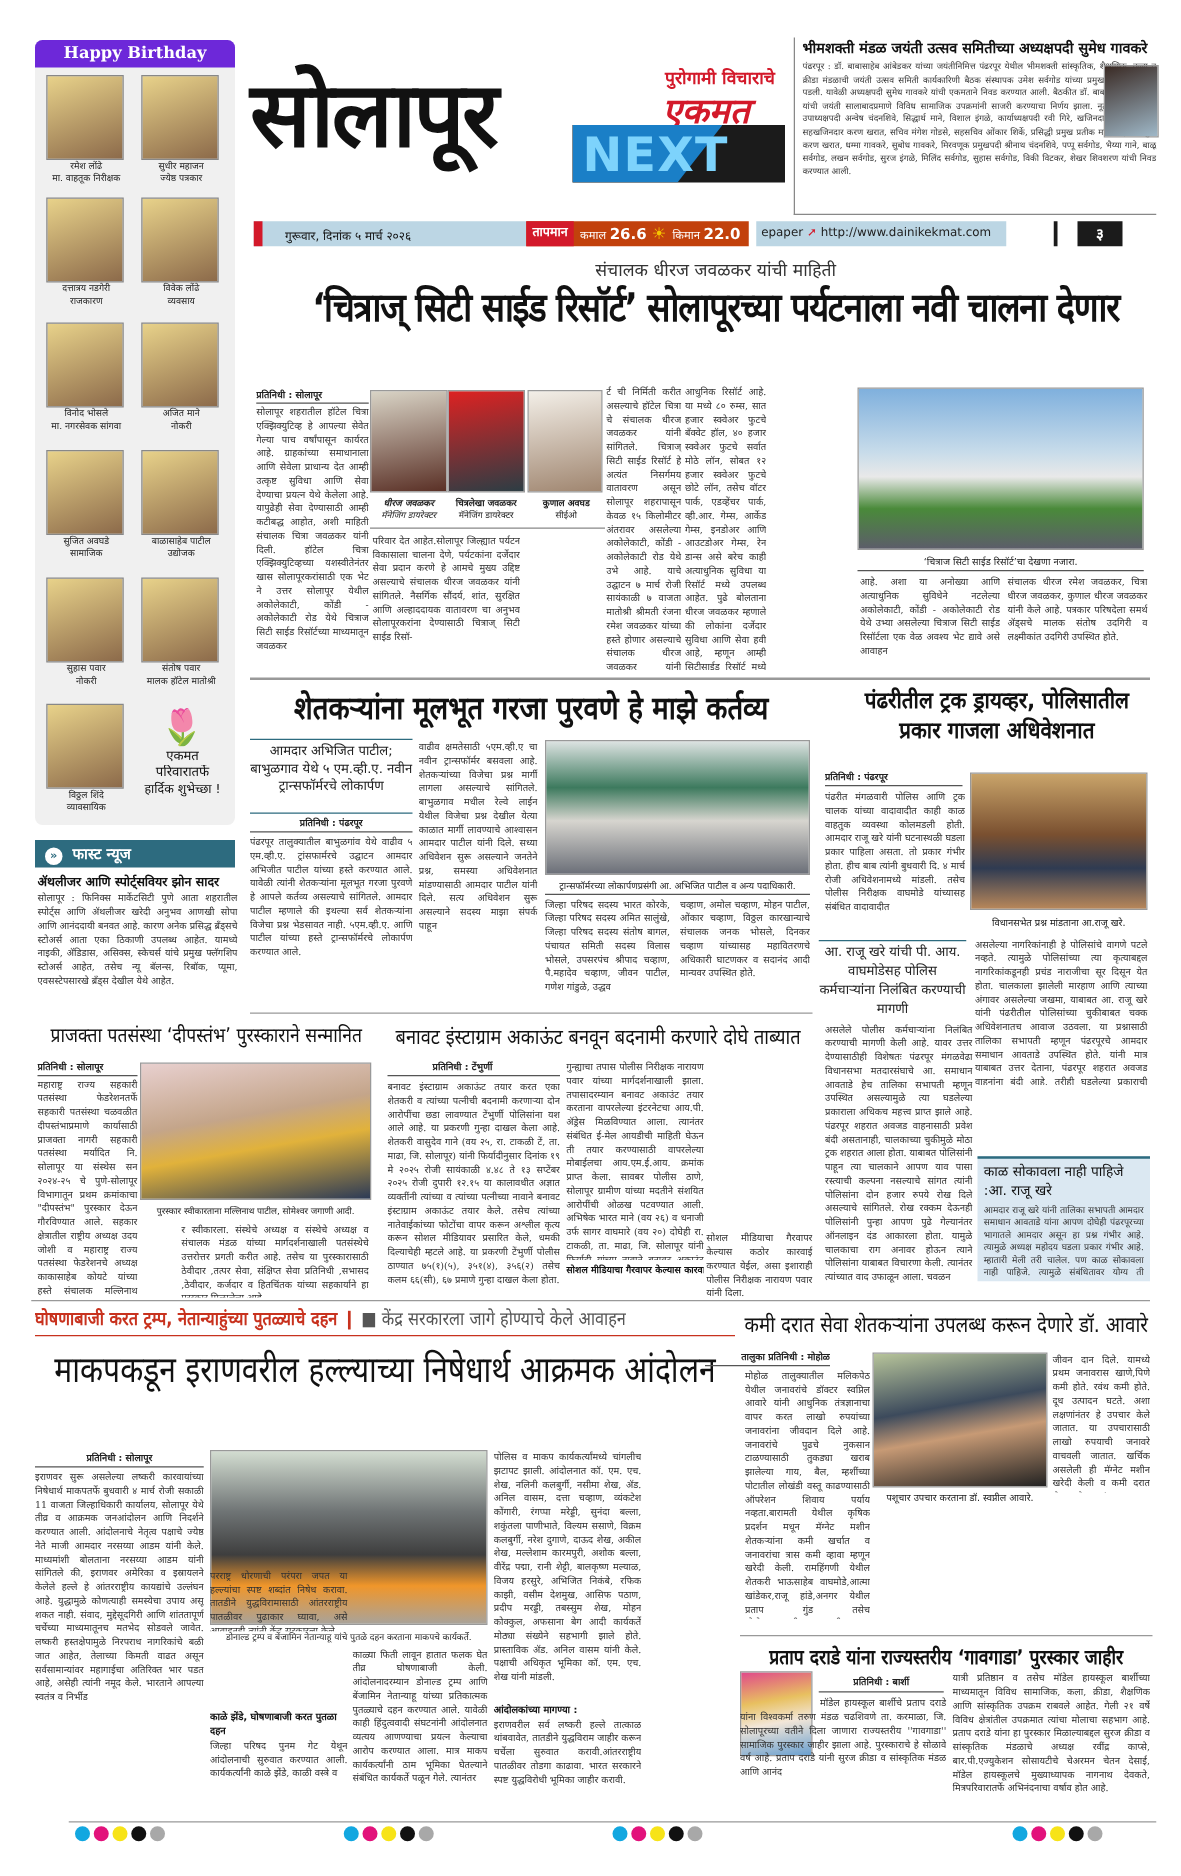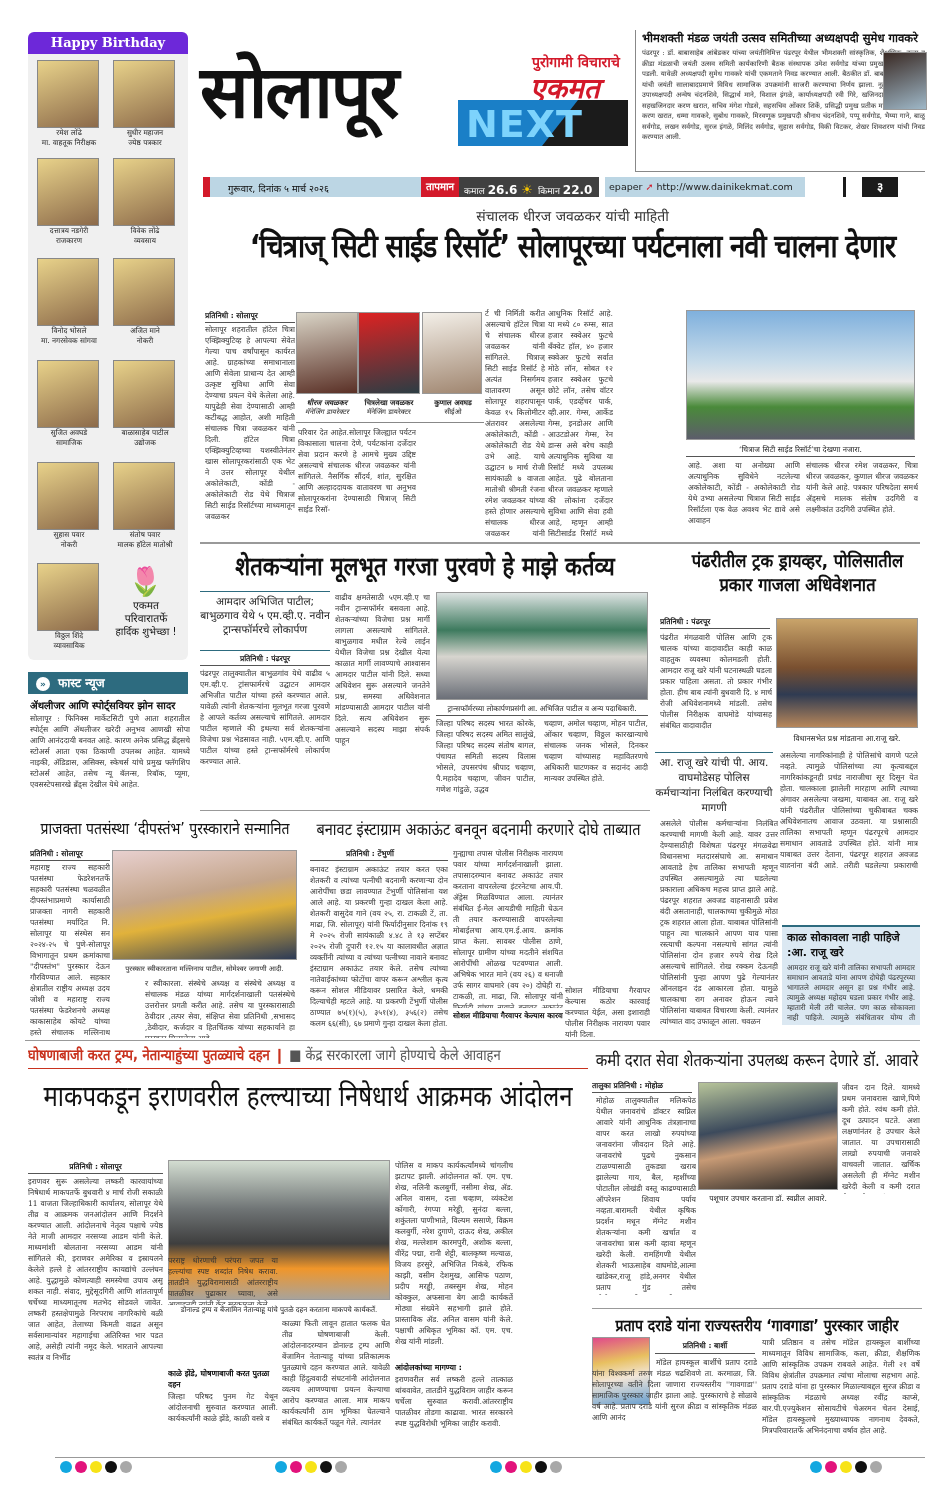--- a/index.html
+++ b/index.html
@@ -20,21 +20,21 @@
 
 #mast-title{left:200px;top:52px;font-family:"DejaVu Sans",sans-serif;font-weight:900;font-size:72px;letter-spacing:-2px;color:#111;line-height:80px}
 #lokmat-tag{left:532px;top:52px;color:#d3192a;font-family:"DejaVu Serif",serif;font-weight:bold;font-size:14px}
 #lokmat-logo{left:530px;top:68px;color:#d3192a;font-family:"DejaVu Serif",serif;font-weight:bold;font-style:italic;font-size:28px}
 #next-logo{left:458px;top:100px;width:170px;height:46px;background:#1b1b1b;overflow:hidden}
 #next-logo .blue{position:absolute;left:0;top:0;width:120px;height:46px;background:#1a7fc7;clip-path:polygon(0 0,100% 0,70% 100%,0 100%)}
 #next-logo span{position:absolute;left:8px;top:2px;font-family:"DejaVu Sans",sans-serif;font-weight:bold;font-size:38px;color:#7dd3fc;letter-spacing:1px}
 
 #datebar{left:203px;top:177px;width:218px;height:20px;background:#bcd6e4;border-left:7px solid #d3192a}
 #datebar span{font-family:"DejaVu Sans",sans-serif;font-size:9.5px;line-height:20px;padding-left:18px;color:#111}
-#tempbar{left:421px;top:177px;width:178px;height:20px;background:#404040;display:flex;align-items:flex-end}
+#tempbar{left:421px;top:177px;width:178px;height:20px;background:#c2410c;display:flex;align-items:center}
 #temp-label{background:#d3192a;color:#fff;font-family:"DejaVu Sans",sans-serif;font-weight:bold;font-size:10px;height:20px;line-height:20px;padding:0 5px}
 .tmp{color:#fff;font-family:"DejaVu Sans",sans-serif;font-size:9px;padding-left:5px;white-space:nowrap}
 .tmp b{font-size:12px}
 #sun-icon{color:#f5c400;font-size:13px;padding-left:4px}
 #epaper{left:605px;top:177px;width:200px;height:20px;background:#bcd6e4;font-family:"DejaVu Sans",sans-serif;font-size:9.5px;line-height:20px;padding-left:4px;white-space:nowrap}
 #epaper-icon{color:#d3192a}
 #pagebar{left:843px;top:177px;width:3px;height:20px;background:#1b1b1b}
 #pageno{left:862px;top:177px;width:36px;height:20px;background:#1b1b1b;color:#fff;font-family:"DejaVu Sans",sans-serif;font-weight:bold;font-size:12px;text-align:center;line-height:20px}
 
 #bhim{left:635px;top:30px;width:290px;height:142px;border-left:1px solid #888;border-bottom:1px solid #888;padding-left:6px}
@@ -195,21 +195,21 @@
 <div class="abs hd" style="left:655px;top:574px;width:285px;text-align:center;font-size:16.5px;line-height:21px;transform:scaleY(1.1)">प्रकार गाजला अधिवेशनात</div>
 <div class="abs byline" style="left:660px;top:616px;width:110px">प्रतिनिधी : पंढरपूर</div>
 <div class="abs txt" style="left:660px;top:632px;width:112px;height:120px">पंढरीत मंगळवारी पोलिस आणि ट्रक चालक यांच्या वादावादीत काही काळ वाहतुक व्यवस्था कोलमडली होती. आमदार राजू खरे यांनी घटनास्थळी घडला प्रकार पाहिला असता. तो प्रकार गंभीर होता. हीच बाब त्यांनी बुधवारी दि. ४ मार्च रोजी अधिवेशनामध्ये मांडली. तसेच पोलीस निरीक्षक वाघमोडे यांच्यासह संबंधित वादावादीत</div>
 <div class="abs photo" style="left:776px;top:618px;width:142px;height:110px;background:linear-gradient(180deg,#c9a46a 0%,#7a5030 45%,#2f3b52 70%,#b8875a 100%)"></div>
 <div class="abs cap" style="left:776px;top:733px;width:142px">विधानसभेत प्रश्न मांडताना आ.राजू खरे.</div>
 <div class="abs" style="left:655px;top:752px;width:118px;height:1px;background:#2d6b7f"></div>
 <div class="abs hd" style="left:655px;top:755px;width:118px;font-size:10.5px;line-height:15px;white-space:normal;text-align:center;font-weight:normal;color:#222">आ. राजू खरे यांची पी. आय. वाघमोडेसह पोलिस कर्मचाऱ्यांना निलंबित करण्याची मागणी</div>
 <div class="abs txt" style="left:780px;top:750px;width:138px;height:118px">असलेल्या नागरिकांनाही हे पोलिसांचे वागणे पटले नव्हते. त्यामुळे पोलिसांच्या त्या कृत्याबद्दल नागरिकांकडूनही प्रचंड नाराजीचा सूर दिसून येत होता. चालकाला झालेली मारहाण आणि त्याच्या अंगावर असलेल्या जखमा, याबाबत आ. राजू खरे यांनी पंढरीतील पोलिसांच्या चुकीबाबत चक्क अधिवेशनातच आवाज उठवला. या प्रश्नासाठी तालिका सभापती म्हणून पंढरपूरचे आमदार समाधान आवताडे उपस्थित होते. यांनी मात्र याबाबत उत्तर देताना, पंढरपूर शहरात अवजड वाहनांना बंदी आहे, तरीही घडलेल्या प्रकाराची चौकशी करण्याचे आपण शासनाला निर्देश दिल्याचे सांगितले आहे.</div>
 <div class="abs txt" style="left:660px;top:818px;width:118px;height:222px">असलेले पोलीस कर्मचाऱ्यांना निलंबित करण्याची मागणी केली आहे. यावर उत्तर देण्यासाठीही विशेषतः पंढरपूर मंगळवेढा विधानसभा मतदारसंघाचे आ. समाधान आवताडे हेच तालिका सभापती म्हणून उपस्थित असल्यामुळे त्या घडलेल्या प्रकाराला अधिकच महत्त्व प्राप्त झाले आहे. पंढरपूर शहरात अवजड वाहनासाठी प्रवेश बंदी असतानाही, चालकाच्या चुकीमुळे मोठा ट्रक शहरात आला होता. याबाबत पोलिसांनी पाहून त्या चालकाने आपण याव पासा रस्त्याची कल्पना नसल्याचे सांगत त्यांनी पोलिसांना दोन हजार रुपये रोख दिले असल्याचे सांगितले. रोख रक्कम देऊनही पोलिसांनी पुन्हा आपण पुढे गेल्यानंतर ऑनलाइन दंड आकारला होता. यामुळे चालकाचा राग अनावर होऊन त्याने पोलिसांना याबाबत विचारणा केली. त्यानंतर त्यांच्यात वाद उफाळून आला. चवळन</div>
 <div class="abs" style="left:782px;top:925px;width:138px;height:100px;background:#dbe8f2;border-top:2px solid #2d6b7f">
-  <div class="hd" style="font-size:11px;line-height:15px;white-space:normal;padding:3px 5px;font-weight:bold">काळ सोकावला नाही पाहिजे :आ. राजू खरे</div>
+  <div class="hd" style="font-size:11px;line-height:15px;white-space:normal;padding:3px 5px;font-weight:normal">काळ सोकावला नाही पाहिजे :आ. राजू खरे</div>
   <div class="txt" style="font-size:7.2px;line-height:10px;padding:0 5px;height:60px">आमदार राजू खरे यांनी तालिका सभापती आमदार समाधान आवताडे यांना आपण दोघेही पंढरपूरच्या भागातले आमदार असून हा प्रश्न गंभीर आहे. त्यामुळे अध्यक्ष महोदय घडला प्रकार गंभीर आहे. म्हातारी मेली तरी चालेल. पण काळ सोकावला नाही पाहिजे. त्यामुळे संबंधितावर योग्य ती कारवाई करण्यात यावी अशी मागणी केली आहे.</div>
 </div>
 
 <div class="abs rule" style="left:200px;top:810px;width:450px;height:1px"></div>
 <div class="abs hd" style="left:30px;top:818px;width:270px;text-align:center;font-size:14px;font-weight:normal;transform:scaleY(1.15)">प्राजक्ता पतसंस्था ‘दीपस्तंभ’ पुरस्काराने सन्मानित</div>
 <div class="abs byline" style="left:30px;top:848px;width:80px">प्रतिनिधी : सोलापूर</div>
 <div class="abs txt" style="left:30px;top:862px;width:80px;height:175px">महाराष्ट्र राज्य सहकारी पतसंस्था फेडरेशनतर्फे सहकारी पतसंस्था चळवळीत दीपस्तंभाप्रमाणे कार्यासाठी प्राजक्ता नागरी सहकारी पतसंस्था मर्यादित नि. सोलापूर या संस्थेस सन २०२४-२५ चे पुणे-सोलापूर विभागातून प्रथम क्रमांकाचा "दीपस्तंभ" पुरस्कार देऊन गौरविण्यात आले. सहकार क्षेत्रातील राष्ट्रीय अध्यक्ष उदय जोशी व महाराष्ट्र राज्य पतसंस्था फेडरेशनचे अध्यक्ष काकासाहेब कोयटे यांच्या हस्ते संचालक मल्लिनाथ पाटील, सोमेश्वर जगाणी व व्यवस्थापक गणेश कोडगिरे यांनी पुरस्क</div>
 <div class="abs photo" style="left:112px;top:850px;width:185px;height:110px;background:linear-gradient(170deg,#e8d0cf 0%,#c4a58a 40%,#e1b23b 60%,#2c3a56 100%)"></div>
 <div class="abs cap" style="left:112px;top:964px;width:185px;font-size:7px">पुरस्कार स्वीकारताना मल्लिनाथ पाटील, सोमेश्वर जगाणी आदी.</div>
 <div class="abs txt" style="left:145px;top:978px;width:150px;height:60px">र स्वीकारला. संस्थेचे अध्यक्ष व संस्थेचे अध्यक्ष व संचालक मंडळ यांच्या मार्गदर्शनाखाली पतसंस्थेचे उत्तरोत्तर प्रगती करीत आहे. तसेच या पुरस्कारासाठी ठेवीदार ,तत्पर सेवा, संक्षिप्त सेवा प्रतिनिधी ,सभासद ,ठेवीदार, कर्जदार व हितचिंतक यांच्या सहकार्याने हा पुरस्कार मिळालेला आहे.</div>
@@ -233,21 +233,21 @@
 <div class="abs cap" style="left:168px;top:1304px;width:222px;font-size:7.1px">डोनाल्ड ट्रम्प व बेंजामिन नेतान्याहू यांचे पुतळे दहन करताना माकपचे कार्यकर्ते.</div>
 <div class="abs txt" style="left:168px;top:1255px;width:110px;height:50px">परराष्ट्र धोरणाची परंपरा जपत या हल्ल्यांचा स्पष्ट शब्दांत निषेध करावा. तातडीने युद्धविरामासाठी आंतरराष्ट्रीय पातळीवर पुढाकार घ्यावा, असे आवाहनही त्यांनी केंद्र सरकारला केले.</div>
 <div class="abs hd" style="left:168px;top:1368px;width:110px;font-size:7.8px;line-height:11px;white-space:normal">काळे झेंडे, घोषणाबाजी करत पुतळा दहन</div>
 <div class="abs txt" style="left:168px;top:1391px;width:110px;height:54px">जिल्हा परिषद पुनम गेट येथून आंदोलनाची सुरुवात करण्यात आली. कार्यकर्त्यांनी काळे झेंडे, काळी वस्त्रे व</div>
 <div class="abs txt" style="left:282px;top:1318px;width:108px;height:126px">काळ्या फिती लावून हातात फलक घेत तीव्र घोषणाबाजी केली. आंदोलनादरम्यान डोनाल्ड ट्रम्प आणि बेंजामिन नेतान्याहू यांच्या प्रतिकात्मक पुतळ्याचे दहन करण्यात आले. यावेळी काही हिंदुत्ववादी संघटनांनी आंदोलनात व्यत्यय आणण्याचा प्रयत्न केल्याचा आरोप करण्यात आला. मात्र माकप कार्यकर्त्यांनी ठाम भूमिका घेतल्याने संबंधित कार्यकर्ते पळून गेले. त्यानंतर</div>
 <div class="abs txt" style="left:395px;top:1160px;width:118px;height:200px">पोलिस व माकप कार्यकर्त्यांमध्ये चांगलीच झटापट झाली. आंदोलनात कॉ. एम. एच. शेख, नलिनी कलबुर्गी, नसीमा शेख, ॲड. अनिल वासम, दत्ता चव्हाण, व्यंकटेश कोंगारी, रंगप्पा मरेड्डी, सुनंदा बल्ला, शकुंतला पाणीभाते, विल्यम ससाणे, विक्रम कलबुर्गी, नरेश दुगाणे, दाऊद शेख, अकील शेख, मल्लेशाम कारमपुरी, अशोक बल्ला, वीरेंद्र पद्मा, रानी शेट्टी, बालकृष्ण मल्याळ, विजय हरसुरे, अभिजित निकंबे, रफिक काझी, वसीम देशमुख, आसिफ पठाण, प्रदीप मरड्डी, तबस्सुम शेख, मोहन कोक्कुल, अफसाना बेग आदी कार्यकर्ते मोठ्या संख्येने सहभागी झाले होते. प्रास्ताविक ॲड. अनिल वासम यांनी केले. पक्षाची अधिकृत भूमिका कॉ. एम. एच. शेख यांनी मांडली.</div>
 <div class="abs hd" style="left:395px;top:1362px;width:118px;font-size:7.8px">आंदोलकांच्या मागण्या :</div>
 <div class="abs txt" style="left:395px;top:1374px;width:118px;height:72px">इराणवरील सर्व लष्करी हल्ले तात्काळ थांबवावेत, तातडीने युद्धविराम जाहीर करून चर्चेला सुरुवात करावी.आंतरराष्ट्रीय पातळीवर तोडगा काढावा. भारत सरकारने स्पष्ट युद्धविरोधी भूमिका जाहीर करावी.</div>
 
 <div class="abs hd" style="left:592px;top:1049px;width:330px;text-align:center;font-size:15px;font-weight:normal;transform:scaleY(1.15)">कमी दरात सेवा शेतकऱ्यांना उपलब्ध करून देणारे डॉ. आवारे</div>
-<div class="abs byline" style="left:592px;top:1080px;width:100px;text-align:left">तालुका प्रतिनिधी : मोहोळ</div>
+<div class="abs byline" style="left:564px;top:1080px;width:100px;text-align:right">तालुका प्रतिनिधी : मोहोळ</div>
 <div class="abs txt" style="left:596px;top:1095px;width:100px;height:200px">मोहोळ तालुक्यातील मलिकपेठ येथील जनावरांचे डॉक्टर स्वप्निल आवारे यांनी आधुनिक तंत्रज्ञानाचा वापर करत लाखो रुपयांच्या जनावरांना जीवदान दिले आहे. जनावरांचे पुढचे नुकसान टाळण्यासाठी तुकड्या खराब झालेल्या गाय, बैल, म्हशींच्या पोटातील लोखंडी वस्तू काढण्यासाठी ऑपरेशन शिवाय पर्याय नव्हता.बारामती येथील कृषिक प्रदर्शन मधून मॅग्नेट मशीन शेतकऱ्यांना कमी खर्चात व जनावरांचा त्रास कमी व्हावा म्हणून खरेदी केली. रामहिंगणी येथील शेतकरी भाऊसाहेब वाघमोडे,आत्मा खांडेकर,राजू हांडे,अनगर येथील प्रताप गुंड तसेच मोहोळ,कुडुवाडी,करमाळा,बीड, सोलापूर,इंदापूर या ठिकाणी जाऊन अनेक गाई व म्हशींना खटकाला देण्यापासून</div>
 <div class="abs photo" style="left:698px;top:1082px;width:140px;height:108px;background:linear-gradient(170deg,#b7c49a 0%,#3c4a5c 40%,#c79a75 60%,#222 100%)"></div>
 <div class="abs cap" style="left:698px;top:1193px;width:140px">पशूचार उपचार करताना डॉ. स्वप्नील आवारे.</div>
 <div class="abs txt" style="left:842px;top:1082px;width:78px;height:112px">जीवन दान दिले. यामध्ये प्रथम जनावरास खाणे,पिणे कमी होते. रवंथ कमी होते. दूध उत्पादन घटते. अशा लक्षणांनंतर हे उपचार केले जातात. या उपचारासाठी लाखो रुपयाची जनावरे वाचवली जातात. खर्चिक असलेली ही मॅग्नेट मशीन खरेदी केली व कमी दरात सेवा शेतकऱ्यांना उपलब्ध करत असल्याची माहिती डॉ. स्वप्निल आवारे यांनी दिली आहे. आतापर्यंत ५० ते ६० जनावरांना जीवदान दिले असून ९० टक्के जनावरे पूर्ण बरी झाली आहेत. या सुविधेमुळे शेतकरी वर्गामध्ये आनंदाचे वातावरण निर्माण झाले आहे.</div>
 <div class="abs rule" style="left:592px;top:1308px;width:330px;height:1px"></div>
 
 <div class="abs hd" style="left:592px;top:1315px;width:330px;text-align:center;font-size:14px;transform:scaleY(1.15)">प्रताप दराडे यांना राज्यस्तरीय ‘गावगाडा’ पुरस्कार जाहीर</div>
 <div class="abs photo" style="left:592px;top:1337px;width:58px;height:68px;background:linear-gradient(170deg,#e04a8a 0%,#e8c060 35%,#f2e6d8 60%,#6aa0d0 100%)"></div>
 <div class="abs byline" style="left:655px;top:1340px;width:100px;text-align:center;border:none">प्रतिनिधी : बार्शी</div>
 <div class="abs" style="left:655px;top:1353px;width:100px;height:1px;background:#555"></div>

